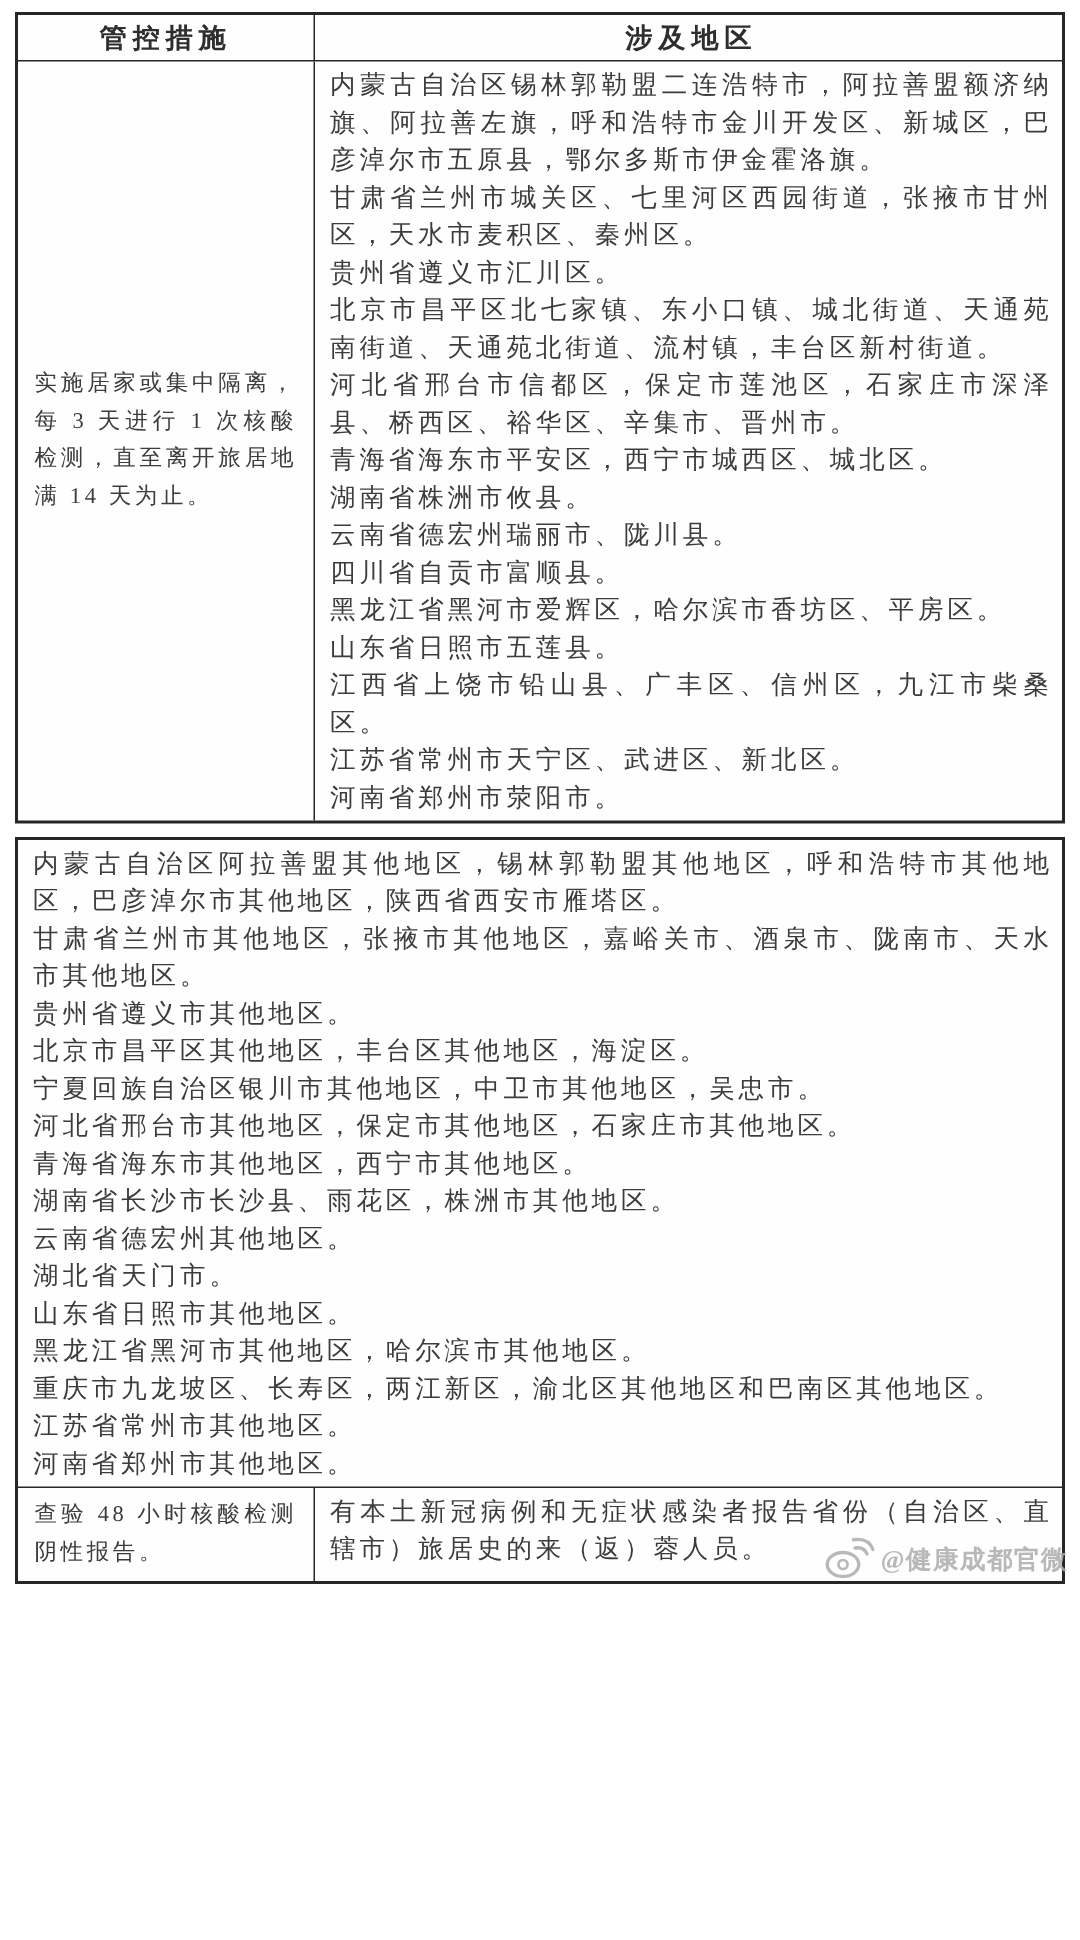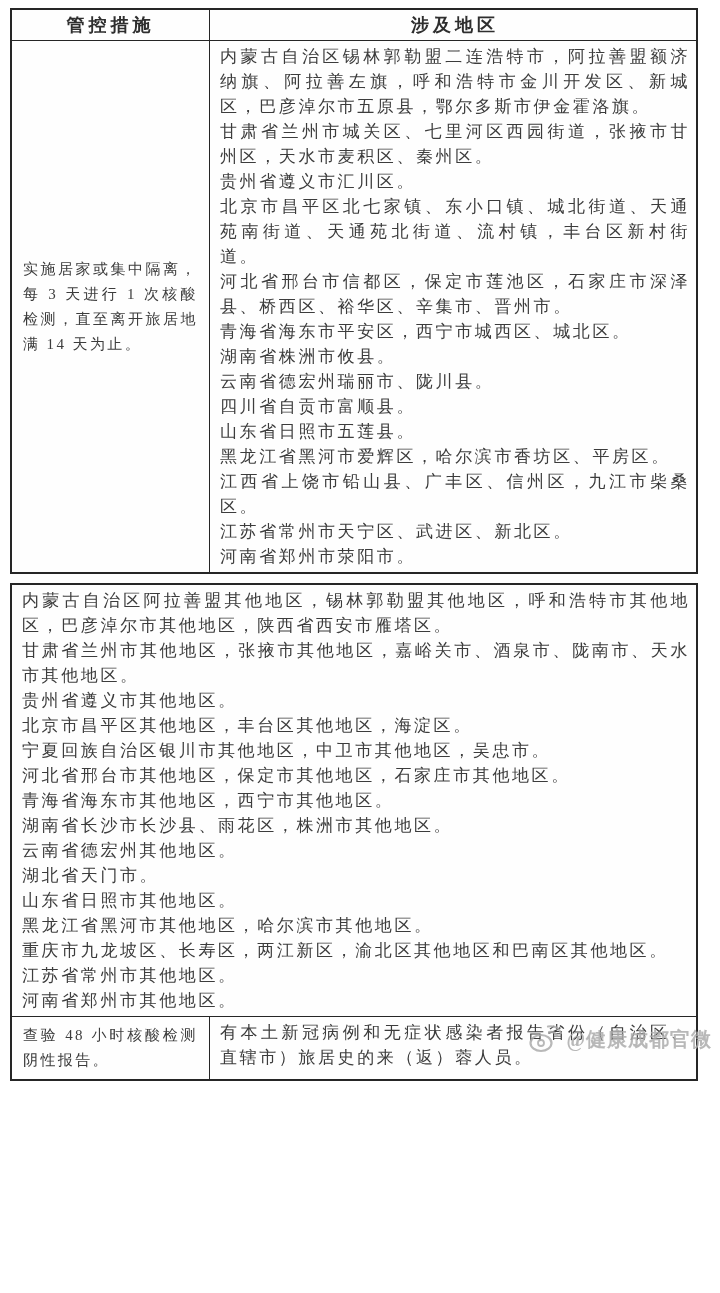--- a/index.html
+++ b/index.html
@@ -9,21 +9,21 @@
     height: 1293px;
     background: #ffffff;
     overflow: hidden;
     font-family: "Liberation Serif", "DejaVu Serif", serif;
   }
   .page {
     position: relative;
     width: 720px;
     height: 1060px;
     box-sizing: border-box;
-    padding: 8px 22px 0 10px;
+    padding: 8px 10px 0 10px;
     color: #3c3c3c;
   }
   .tbl {
     border: 2px solid #262626;
     background: #fefefe;
     box-sizing: border-box;
   }
   .tbl-gap { height: 9px; }
   .row {
     display: flex;
@@ -69,21 +69,21 @@
   .measure-text { width: 100%; }
   .watermark {
     position: absolute;
     right: 8px;
     bottom: 6px;
     display: flex;
     align-items: center;
     gap: 4px;
     color: rgba(172,172,172,0.85);
     font-weight: bold;
-    font-size: 20px;
+    font-size: 17px;
     letter-spacing: 1px;
     white-space: nowrap;
     pointer-events: none;
   }
   .wm-icon { display: inline-block; width: 34px; height: 30px; }
 </style>
 </head>
 <body>
 
 <div class="page">
@@ -100,22 +100,22 @@
       <div class="cell cell-right">
           <p class="region-line">内蒙古自治区锡林郭勒盟二连浩特市，阿拉善盟额济纳旗、阿拉善左旗，呼和浩特市金川开发区、新城区，巴彦淖尔市五原县，鄂尔多斯市伊金霍洛旗。</p>
           <p class="region-line">甘肃省兰州市城关区、七里河区西园街道，张掖市甘州区，天水市麦积区、秦州区。</p>
           <p class="region-line">贵州省遵义市汇川区。</p>
           <p class="region-line">北京市昌平区北七家镇、东小口镇、城北街道、天通苑南街道、天通苑北街道、流村镇，丰台区新村街道。</p>
           <p class="region-line">河北省邢台市信都区，保定市莲池区，石家庄市深泽县、桥西区、裕华区、辛集市、晋州市。</p>
           <p class="region-line">青海省海东市平安区，西宁市城西区、城北区。</p>
           <p class="region-line">湖南省株洲市攸县。</p>
           <p class="region-line">云南省德宏州瑞丽市、陇川县。</p>
           <p class="region-line">四川省自贡市富顺县。</p>
+          <p class="region-line">黑龙江省黑河市爱辉区，哈尔滨市香坊区、平房区。</p>
           <p class="region-line">山东省日照市五莲县。</p>
-          <p class="region-line">黑龙江省黑河市爱辉区，哈尔滨市香坊区、平房区。</p>
           <p class="region-line">江西省上饶市铅山县、广丰区、信州区，九江市柴桑区。</p>
           <p class="region-line">江苏省常州市天宁区、武进区、新北区。</p>
           <p class="region-line">河南省郑州市荥阳市。</p>
         </div>
     </div>
   </div>
 
   <div class="tbl-gap"></div>
 
   <div class="tbl">

